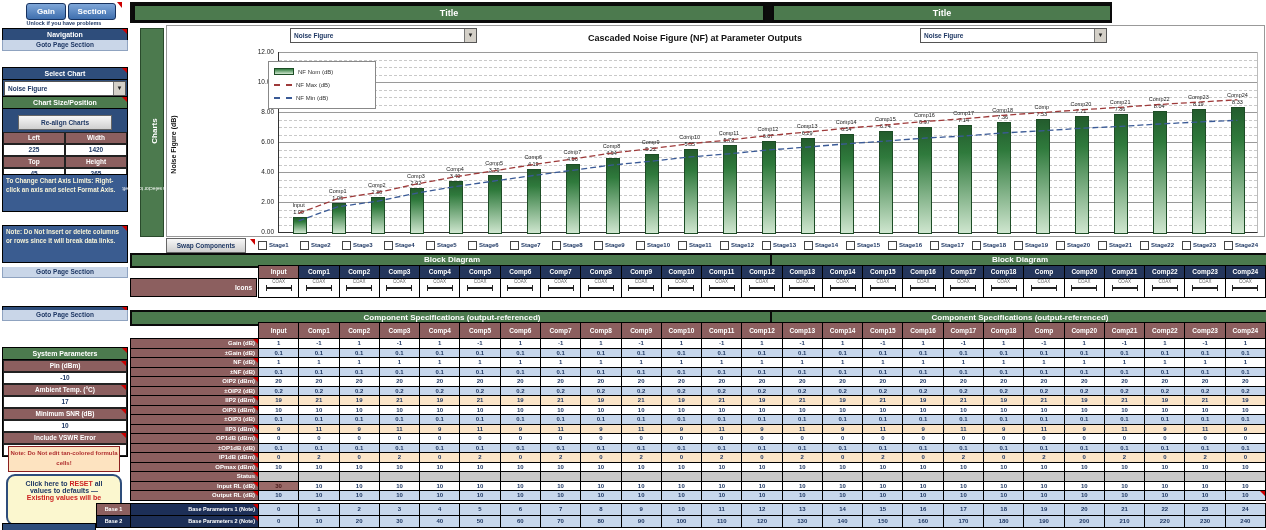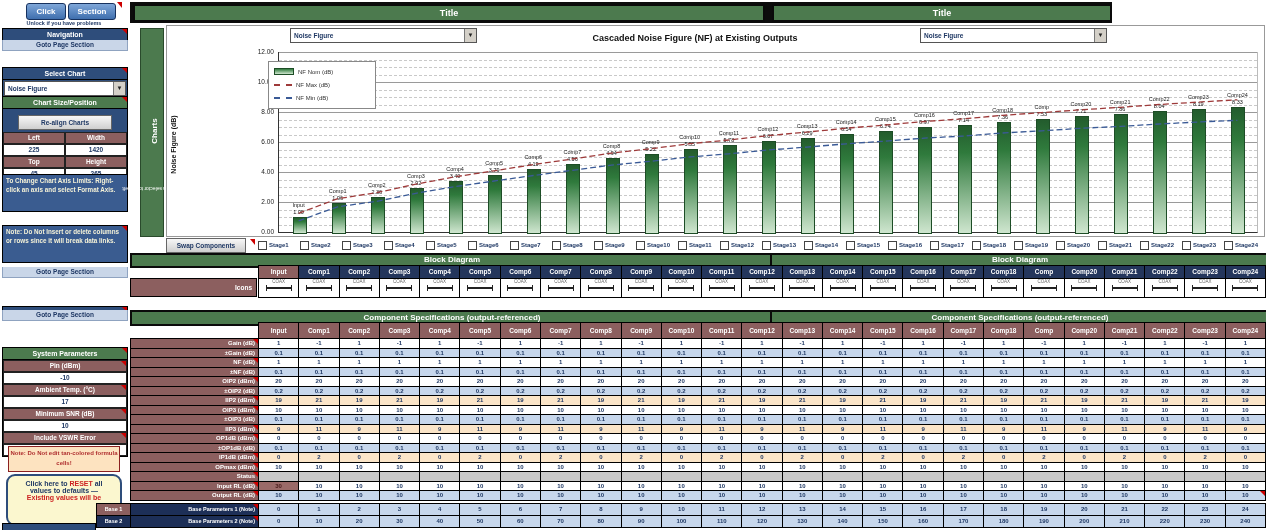--- a/index.html
+++ b/index.html
@@ -59,21 +59,21 @@
   .pl{background:#8c5f5f;color:#fff;font-weight:bold;font-size:6px;text-align:right;padding-right:3px;overflow:hidden;white-space:nowrap;}
   .cell{font-size:6px;font-weight:bold;color:#1f3864;text-align:center;overflow:hidden;}
   .cw{background:#fff;}.cbl{background:#c7d7ec;}.ctn{background:#fbe5c8;}.cgy{background:#c9c9c9;}
   .crl{background:#9a6a68;color:#4a1c1c;}
   .basetag{color:#fff;font-weight:bold;font-size:5.5px;text-align:center;line-height:11px;border:1px solid #000;}
   .baselbl{background:#1d2f57;color:#fff;font-weight:bold;font-size:5.5px;text-align:right;padding-right:3px;line-height:11px;}
 </style>
 </head>
 <body>
 
-<div class="abs btn-blue" style="left:26px;top:3px;width:38px;height:15px;">Click</div>
+<div class="abs btn-blue" style="left:26px;top:3px;width:38px;height:15px;">Gain</div>
 <div class="abs btn-blue" style="left:68px;top:3px;width:46px;height:15px;">Section</div>
 <div class="abs tri" style="left:117px;top:2px;"></div>
 <div class="abs hint" style="left:0px;top:20px;width:128px;">Unlock if you have problems</div>
 
 <div class="abs nav-h rc" style="left:2px;top:28px;width:124px;height:11px;">Navigation</div>
 <div class="abs nav-l" style="left:2px;top:40px;width:124px;height:10px;">Goto Page Section</div>
 
 <div class="abs panel" style="left:2px;top:67px;width:124px;">
   <div class="nav-h rc" style="border:none;border-bottom:1px solid #000;">Select Chart</div>
   <div class="combo" style="height:13px;margin:1px;">
@@ -148,21 +148,21 @@
 
 <div class="abs combo" style="left:290px;top:28px;width:185px;height:13px;">
   <span class="txt">Noise Figure</span>
   <span class="cbtn">▼</span>
 </div>
 <div class="abs combo" style="left:920px;top:28px;width:185px;height:13px;">
   <span class="txt">Noise Figure</span>
   <span class="cbtn">▼</span>
 </div>
 
-<div class="abs" style="left:430px;top:33px;width:530px;text-align:center;font-size:9px;font-weight:bold;color:#111;">Cascaded Noise Figure (NF) at Existing Outputs</div>
+<div class="abs" style="left:430px;top:33px;width:530px;text-align:center;font-size:9px;font-weight:bold;color:#111;">Cascaded Noise Figure (NF) at Parameter Outputs</div>
 
 <div class="abs" style="left:166px;top:95px;width:14px;height:100px;">
   <span style="position:absolute;display:block;width:100px;left:-43px;top:46px;transform:rotate(-90deg);font-size:7px;font-weight:bold;color:#111;text-align:center;white-space:nowrap;">Noise Figure (dB)</span>
 </div>
 
 <div id="plot" class="abs" style="left:278px;top:52px;width:978px;height:180px;border-left:1px solid #333;border-bottom:1px solid #333;border-right:1px solid #bbb;">
     <div class="gl" style="top: 172.5px;"></div>
     <div class="gl" style="top: 165px;"></div>
     <div class="gl" style="top: 157.5px;"></div>
     <div class="glM" style="top: 150px;"></div>

